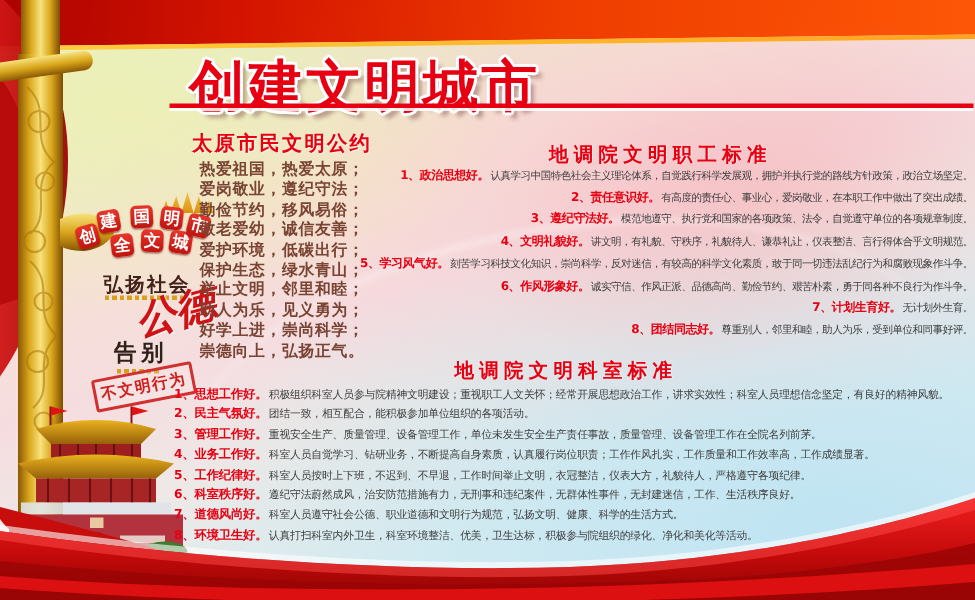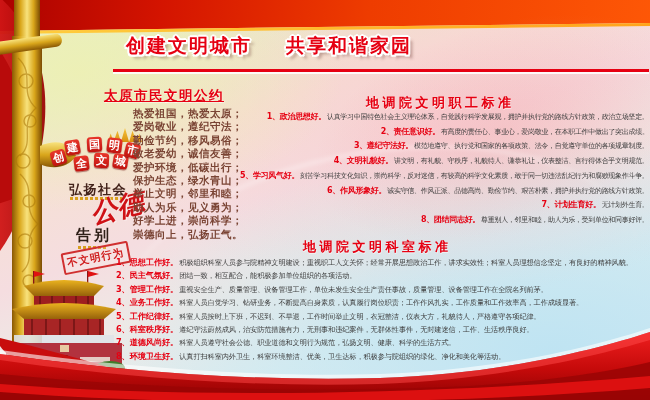--- a/index.html
+++ b/index.html
@@ -17,30 +17,30 @@
     transform:rotate(-16deg);}
   .white-swirl{position:absolute;left:120px;top:150px;width:520px;height:260px;border-radius:50%;
     border-top:3px solid rgba(255,255,255,.45);transform:rotate(-9deg);filter:blur(2px);}
   .top-band{position:absolute;left:-10px;top:-12px;width:690px;height:43px;
     background:linear-gradient(95deg,#a80000 0%,#d41400 25%,#ee3c00 55%,#ff5a07 100%);
     transform:rotate(-0.7deg);transform-origin:0 0;}
   .top-band::after{content:"";position:absolute;left:0;right:0;bottom:-3px;height:3px;
     background:linear-gradient(90deg,#ffcf40,#ffa218);}
 
   .main-title{position:absolute;left:126px;top:33px;display:flex;gap:34px;
-    font-size:19px;font-weight:bold;color:#e60012;letter-spacing:2px;white-space:nowrap;
+    font-size:37px;font-weight:bold;color:#e60012;letter-spacing:2px;white-space:nowrap;
     text-shadow:2px 0 #fff,-2px 0 #fff,0 2px #fff,0 -2px #fff,
       1.5px 1.5px #fff,-1.5px -1.5px #fff,1.5px -1.5px #fff,-1.5px 1.5px #fff,
       4px 4px 3px rgba(110,60,55,.45);}
   .title-underline{position:absolute;left:113px;top:69px;width:536px;height:3px;
     background:#e60012;box-shadow:0 2px 0 rgba(255,255,255,.85);}
 
   .section-title{position:absolute;font-weight:bold;color:#e60012;white-space:nowrap;
     text-shadow:.6px .6px 0 rgba(255,255,255,.6);}
-  #citizen-title{left:104px;top:87px;font-size:13.5px;letter-spacing:1.5px;text-decoration:underline;}
+  #citizen-title{left:128px;top:87px;font-size:13.5px;letter-spacing:1.5px;}
   #staff-title{left:366px;top:94px;font-size:13px;letter-spacing:3.5px;}
   #office-title{left:303px;top:238px;font-size:13px;letter-spacing:3.5px;}
 
   .citizen-list{position:absolute;left:133px;top:107px;margin:0;padding:0;list-style:none;
     font-size:10.5px;font-weight:bold;color:#7a4434;letter-spacing:.5px;}
   .citizen-list li{line-height:13.4px;white-space:nowrap;}
 
   .std-list{position:absolute;margin:0;padding:0;list-style:none;}
   .std-list li{white-space:nowrap;color:#3d3d3d;}
   .std-list .lead{color:#e60012;font-weight:bold;margin-right:1px;}
@@ -187,21 +187,20 @@
     <path d="M0,20 C40,30 85,42 125,54 L60,62 C30,52 8,40 0,28 Z" fill="#c80d0d"></path>
     <path d="M0,32 C115,48 252,60 380,56 C502,52 596,28 650,10 L650,14 C595,32 500,56 380,60 C250,64 110,52 0,36 Z" fill="#ffffff" opacity=".6"></path>
     <path d="M0,36 C110,52 250,64 380,60 C500,56 595,32 650,14 L650,82 L0,82 Z" fill="url(#rib1)"></path>
     <path d="M0,36 C110,52 250,64 380,60 C500,56 595,32 650,14 L650,22 C590,40 495,62 378,66 C252,70 108,58 0,42 Z" fill="#ff4a4a" opacity=".5"></path>
     <path d="M0,56 C140,70 300,76 470,68 C540,64 610,54 650,44 L650,82 L0,82 Z" fill="#9a0505" opacity=".85"></path>
     <path d="M0,66 C180,80 420,78 650,58 L650,70 C430,88 180,88 0,74 Z" fill="#e31212" opacity=".9"></path>
   </svg>
 
   <div class="main-title">
     <span>创建文明城市</span>
-    <span>共享和谐家园</span>
   </div>
   <div class="title-underline"></div>
 
   <div class="badge">
     <div class="badge-crown"></div>
     <span class="tile t1">创</span>
     <span class="tile t2">建</span>
     <span class="tile t3">全</span>
     <span class="tile t4">国</span>
     <span class="tile t5">文</span>
@@ -231,21 +230,21 @@
     <li>崇德向上，弘扬正气。</li>
   </ul>
 
   <div class="section-title" id="staff-title">地调院文明职工标准</div>
   <ul class="std-list" id="staff-list">
     <li><span class="lead">1、政治思想好。</span><span>认真学习中国特色社会主义理论体系，自觉践行科学发展观，拥护并执行党的路线方针政策，政治立场坚定。</span></li>
     <li><span class="lead">2、责任意识好。</span><span>有高度的责任心、事业心，爱岗敬业，在本职工作中做出了突出成绩。</span></li>
     <li><span class="lead">3、遵纪守法好。</span><span>模范地遵守、执行党和国家的各项政策、法令，自觉遵守单位的各项规章制度。</span></li>
     <li><span class="lead">4、文明礼貌好。</span><span>讲文明，有礼貌、守秩序，礼貌待人、谦恭礼让，仪表整洁、言行得体合乎文明规范。</span></li>
     <li><span class="lead">5、学习风气好。</span><span>刻苦学习科技文化知识，崇尚科学，反对迷信，有较高的科学文化素质，敢于同一切违法乱纪行为和腐败现象作斗争。</span></li>
-    <li><span class="lead">6、作风形象好。</span><span>诚实守信、作风正派、品德高尚、勤俭节约、艰苦朴素，拥护并执行党的路线方针政策。</span></li>
+    <li><span class="lead">6、作风形象好。</span><span>诚实守信、作风正派、品德高尚、勤俭节约、艰苦朴素，勇于同各种不良行为作斗争。</span></li>
     <li><span class="lead">7、计划生育好。</span><span>无计划外生育。</span></li>
     <li><span class="lead">8、团结同志好。</span><span>尊重别人，邻里和睦，助人为乐，受到单位和同事好评。</span></li>
   </ul>
 
   <div class="section-title" id="office-title">地调院文明科室标准</div>
   <ul class="std-list" id="office-list">
     <li><span class="lead">1、思想工作好。</span><span>积极组织科室人员参与院精神文明建设；重视职工人文关怀；经常开展思想政治工作，讲求实效性；科室人员理想信念坚定，有良好的精神风貌。</span></li>
     <li><span class="lead">2、民主气氛好。</span><span>团结一致，相互配合，能积极参加单位组织的各项活动。</span></li>
     <li><span class="lead">3、管理工作好。</span><span>重视安全生产、质量管理、设备管理工作，单位未发生安全生产责任事故，质量管理、设备管理工作在全院名列前茅。</span></li>
     <li><span class="lead">4、业务工作好。</span><span>科室人员自觉学习、钻研业务，不断提高自身素质，认真履行岗位职责；工作作风扎实，工作质量和工作效率高，工作成绩显著。</span></li>

